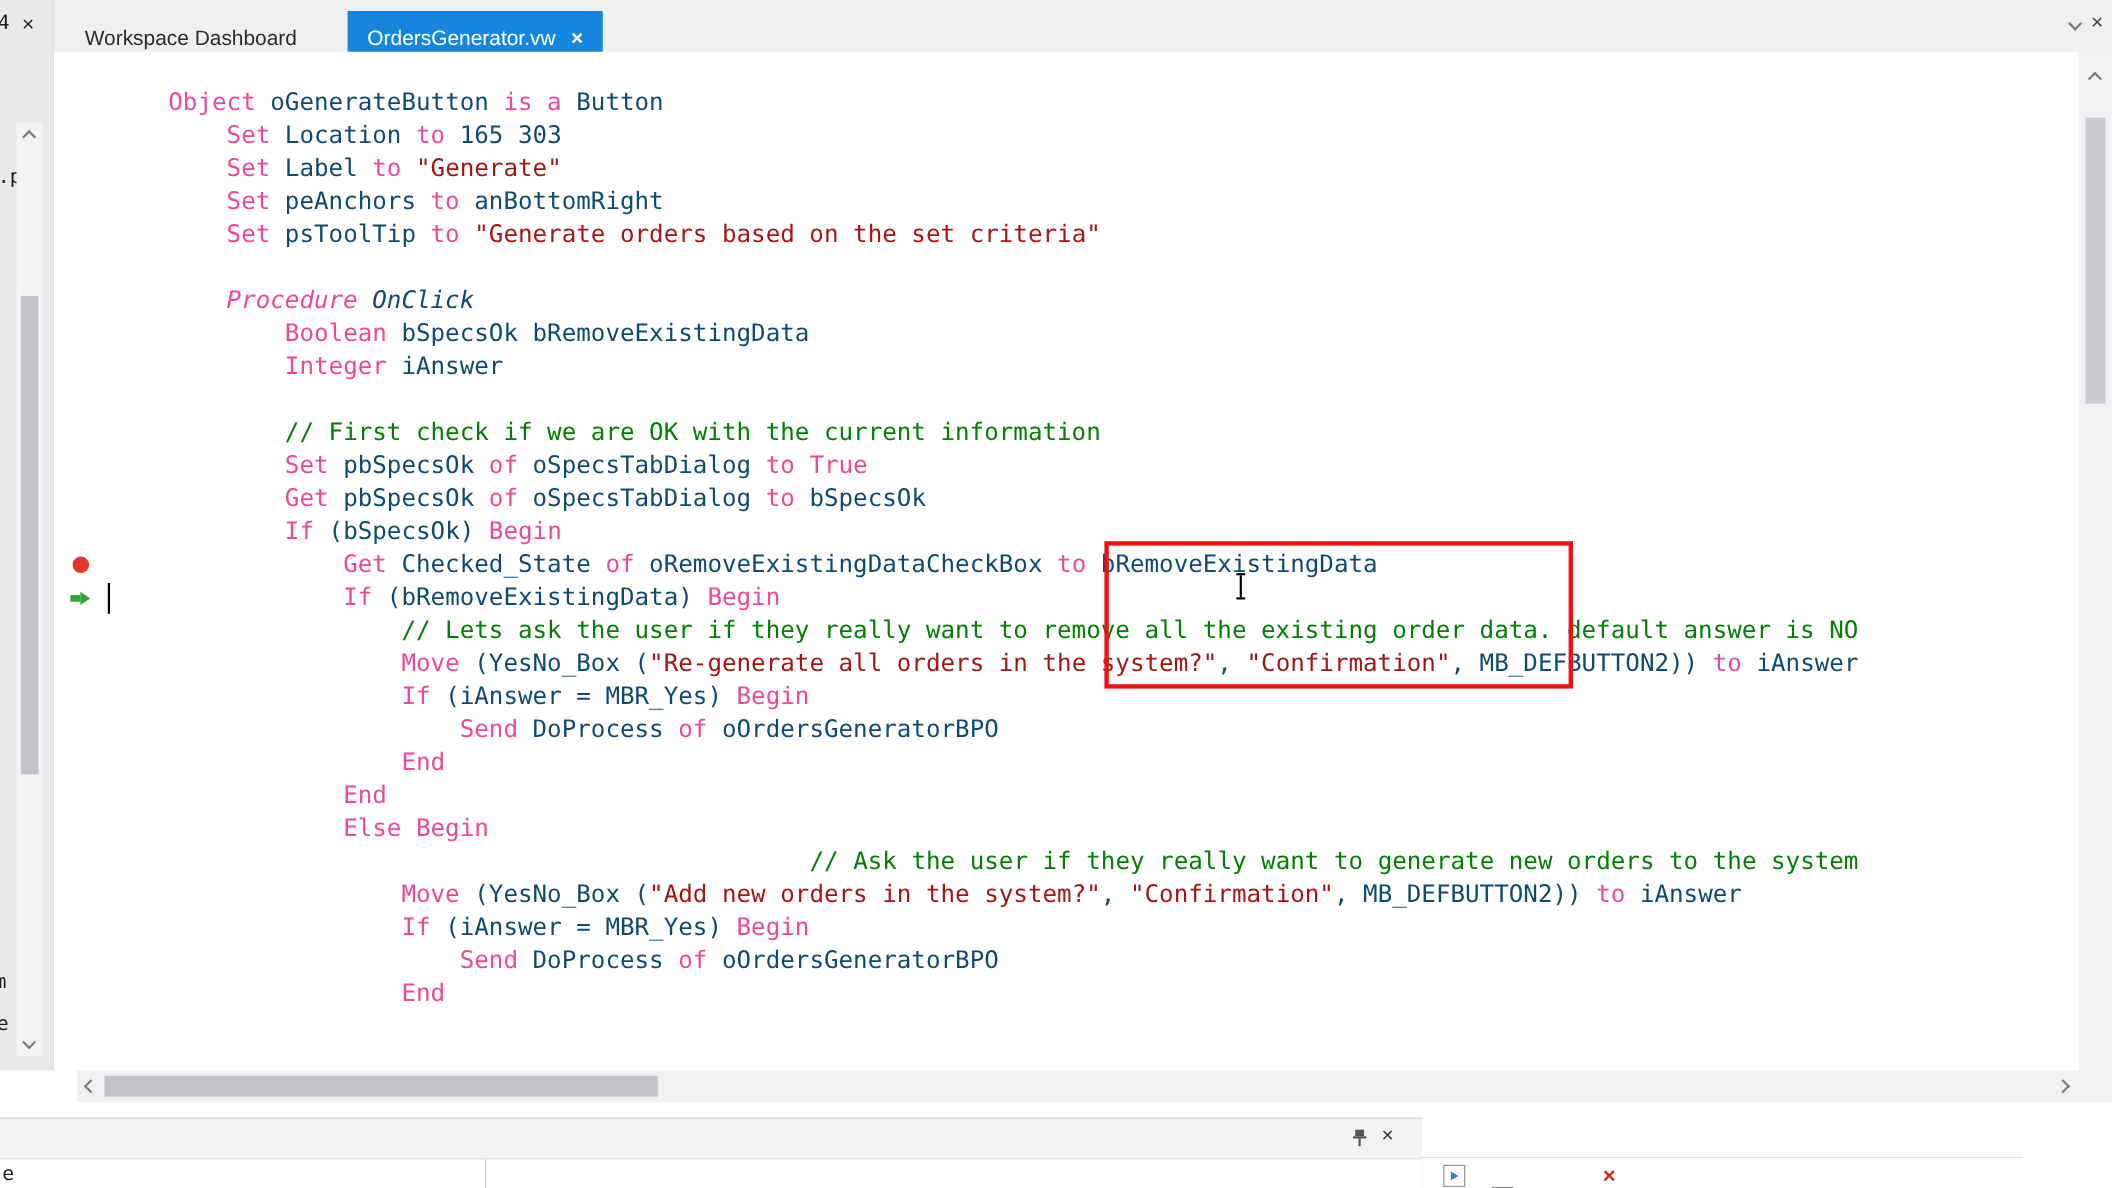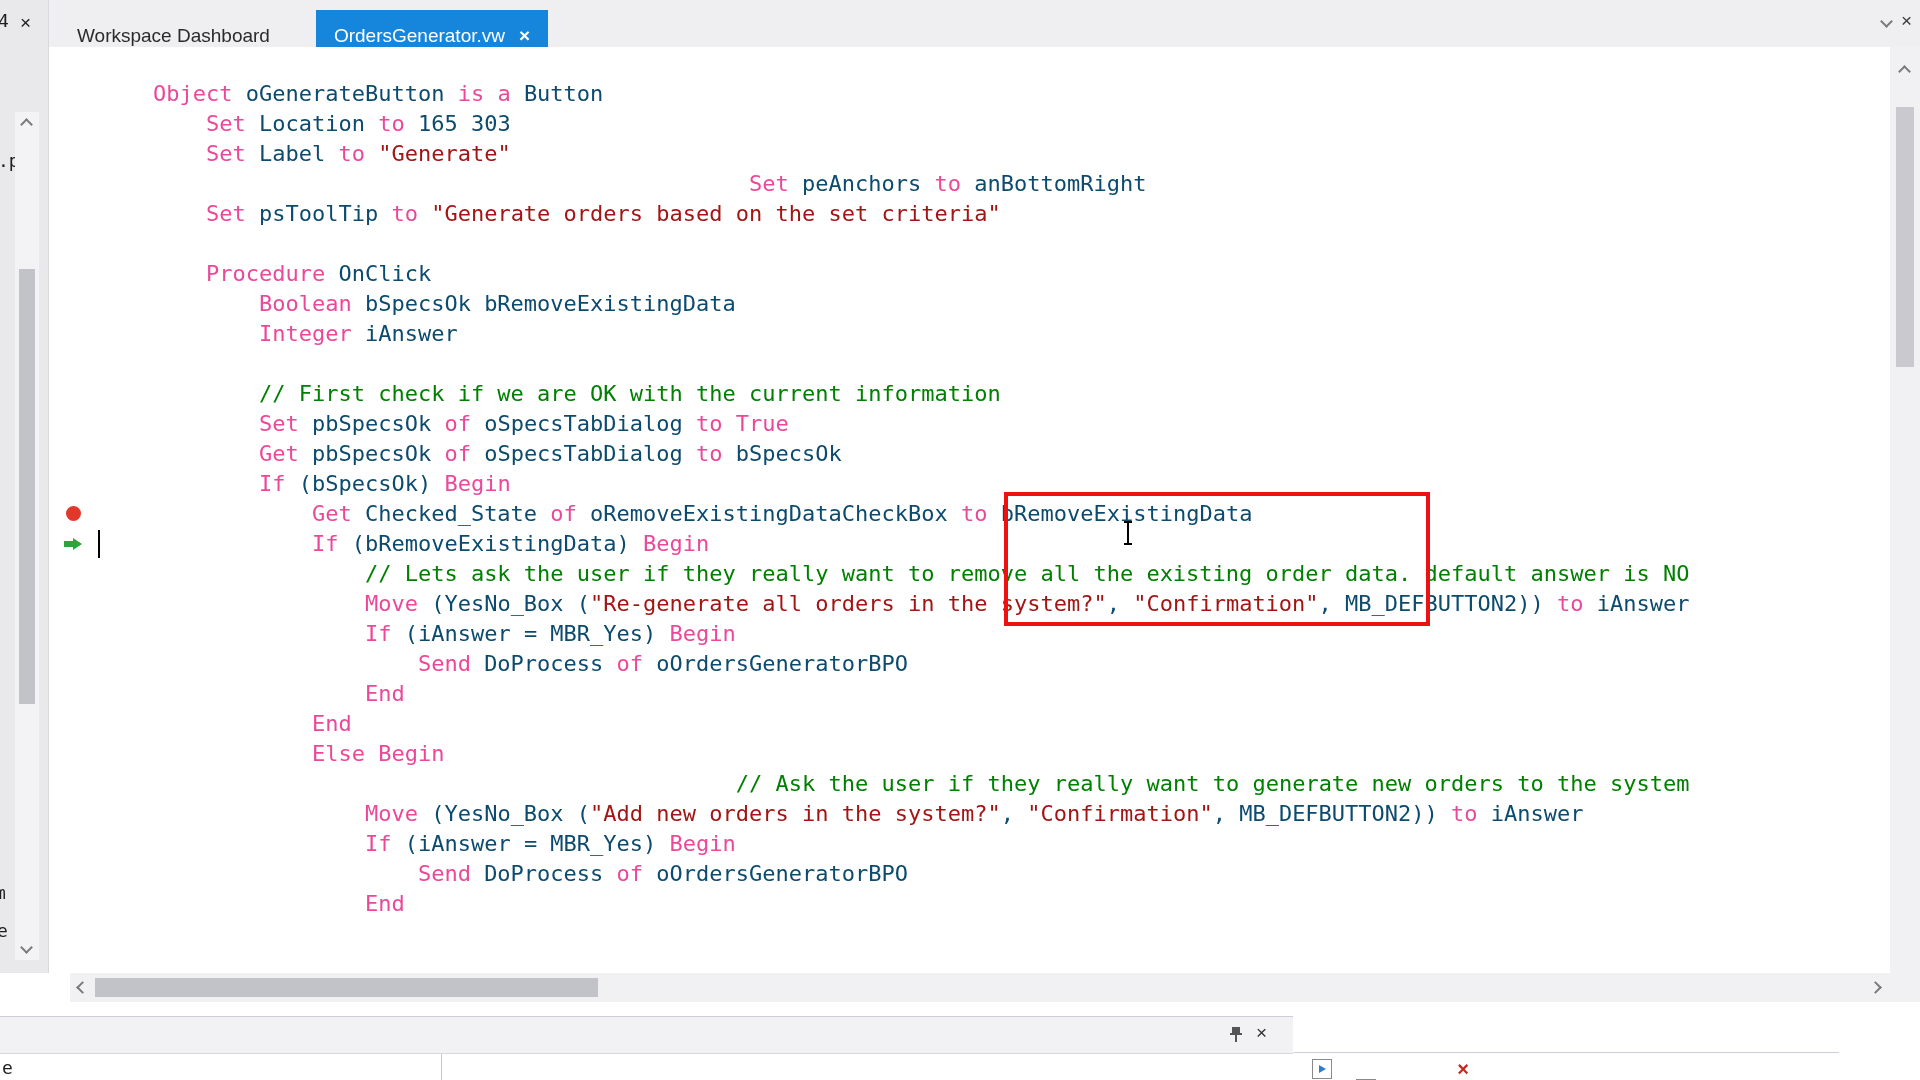--- a/index.html
+++ b/index.html
@@ -124,24 +124,24 @@
     <div class="bp-dot" style="top: 459px;"></div>
     <div class="cur-arrow" style="top: 491px;">
       <div class="tail"></div>
       <div class="head"></div>
     </div>
     <div class="text-caret" style="top: 483px;"></div>
     <div class="code">
         <div class="code-line" style="padding-left: 0ch;"><span class="tok-k">Object </span><span class="tok-i">oGenerateButton </span><span class="tok-k">is a </span><span class="tok-i">Button</span></div>
         <div class="code-line" style="padding-left: 4ch;"><span class="tok-k">Set </span><span class="tok-i">Location </span><span class="tok-k">to </span><span class="tok-i">165 303</span></div>
         <div class="code-line" style="padding-left: 4ch;"><span class="tok-k">Set </span><span class="tok-i">Label </span><span class="tok-k">to </span><span class="tok-s">"Generate"</span></div>
-        <div class="code-line" style="padding-left: 4ch; text-align: center;"><span class="tok-k">Set </span><span class="tok-i">peAnchors </span><span class="tok-k">to </span><span class="tok-i">anBottomRight</span></div>
+        <div class="code-line" style="padding-left: 4ch;"><span class="tok-k">Set </span><span class="tok-i">peAnchors </span><span class="tok-k">to </span><span class="tok-i">anBottomRight</span></div>
         <div class="code-line" style="padding-left: 4ch;"><span class="tok-k">Set </span><span class="tok-i">psToolTip </span><span class="tok-k">to </span><span class="tok-s">"Generate orders based on the set criteria"</span></div>
         <div class="code-line" style="padding-left: 0ch;">&nbsp;</div>
-        <div class="code-line" style="padding-left: 4ch;"><span class="tok-k">Procedure </span><span class="tok-i">OnClick</span></div>
+        <div class="code-line" style="padding-left: 4ch; font-style: italic;"><span class="tok-k">Procedure </span><span class="tok-i">OnClick</span></div>
         <div class="code-line" style="padding-left: 8ch;"><span class="tok-k">Boolean </span><span class="tok-i">bSpecsOk bRemoveExistingData</span></div>
         <div class="code-line" style="padding-left: 8ch;"><span class="tok-k">Integer </span><span class="tok-i">iAnswer</span></div>
         <div class="code-line" style="padding-left: 0ch;">&nbsp;</div>
         <div class="code-line" style="padding-left: 8ch;"><span class="tok-c">// First check if we are OK with the current information</span></div>
         <div class="code-line" style="padding-left: 8ch;"><span class="tok-k">Set </span><span class="tok-i">pbSpecsOk </span><span class="tok-k">of </span><span class="tok-i">oSpecsTabDialog </span><span class="tok-k">to </span><span class="tok-k">True</span></div>
         <div class="code-line" style="padding-left: 8ch;"><span class="tok-k">Get </span><span class="tok-i">pbSpecsOk </span><span class="tok-k">of </span><span class="tok-i">oSpecsTabDialog </span><span class="tok-k">to </span><span class="tok-i">bSpecsOk</span></div>
         <div class="code-line" style="padding-left: 8ch;"><span class="tok-k">If </span><span class="tok-i">(bSpecsOk) </span><span class="tok-k">Begin</span></div>
         <div class="code-line" style="padding-left: 12ch;"><span class="tok-k">Get </span><span class="tok-i">Checked_State </span><span class="tok-k">of </span><span class="tok-i">oRemoveExistingDataCheckBox </span><span class="tok-k">to </span><span class="tok-i">bRemoveExistingData</span></div>
         <div class="code-line" style="padding-left: 12ch;"><span class="tok-k">If </span><span class="tok-i">(bRemoveExistingData) </span><span class="tok-k">Begin</span></div>
         <div class="code-line" style="padding-left: 16ch;"><span class="tok-c">// Lets ask the user if they really want to remove all the existing order data. default answer is NO</span></div>

